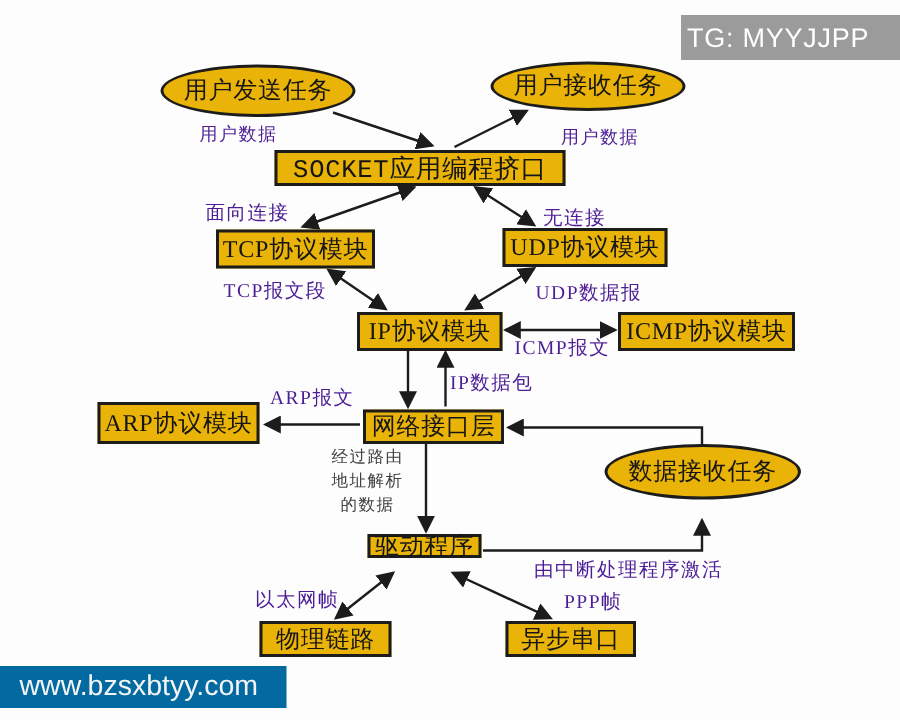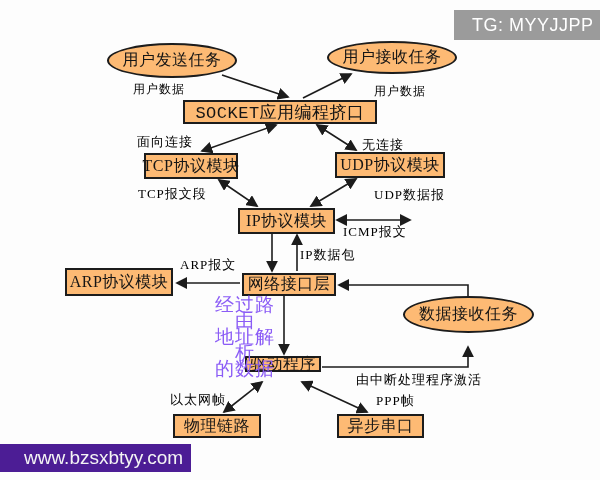--- a/index.html
+++ b/index.html
@@ -6,46 +6,46 @@
   body{
     width:600px;height:480px;position:relative;overflow:hidden;
     background:#fdfdfd;
     font-family:"Liberation Serif","DejaVu Serif",serif;
     color:#151515;
   }
   .stage{position:absolute;left:0;top:0;width:600px;height:480px;}
   svg.wires{position:absolute;left:0;top:0;width:600px;height:480px;z-index:1;}
   .node{
     position:absolute;z-index:2;box-sizing:border-box;
-    background:#fdba74;border:2px solid #1c1c1c;
+    background:#eab308;border:2px solid #1c1c1c;
     display:flex;align-items:center;justify-content:center;
     font-size:16px;letter-spacing:0.5px;white-space:nowrap;
   }
   .ellipse{border-radius:50%;}
   .elabel{
     position:absolute;z-index:2;font-size:13px;letter-spacing:1px;
-    white-space:nowrap;color:#000000;
+    white-space:nowrap;color:#4c1d95;
   }
   .elabel.small{font-size:12px;}
   .route-col{
     position:absolute;z-index:2;width:72px;text-align:center;
-    font-size:19px;line-height:16px;letter-spacing:1px;color:#8b5cf6;
+    font-size:11px;line-height:16px;letter-spacing:1px;color:#404040;
   }
   .badge{
     position:absolute;left:454px;top:10px;width:146px;height:30px;z-index:3;
     background:#9b9b9b;color:#ffffff;
     font-family:"Liberation Sans","DejaVu Sans",sans-serif;
-    font-size:18px;line-height:30px;padding-left:18px;box-sizing:border-box;
+    font-size:18px;line-height:30px;padding-left:4px;box-sizing:border-box;
     letter-spacing:0.5px;
   }
   .watermark{
     position:absolute;left:0;top:444px;width:191px;height:28px;z-index:3;
-    background:#4c1d95;color:#f4f4f4;
+    background:#0369a1;color:#f4f4f4;
     font-family:"Liberation Sans","DejaVu Sans",sans-serif;
-    font-size:19px;line-height:28px;padding-left:24px;box-sizing:border-box;
+    font-size:19px;line-height:28px;padding-left:13px;box-sizing:border-box;
   }
 </style>
 </head>
 <body>
 
 <div class="stage">
 
   <svg class="wires" viewBox="0 0 600 480" xmlns="http://www.w3.org/2000/svg">
     <defs>
       <marker id="ah" viewBox="0 0 10 10" refX="8.5" refY="5" markerWidth="7.5" markerHeight="7.5" orient="auto-start-reverse">
@@ -69,35 +69,36 @@
       <line x1="262" y1="382" x2="224" y2="412" marker-start="url(#ah)" marker-end="url(#ah)"></line>
       <line x1="302" y1="382" x2="367" y2="412" marker-start="url(#ah)" marker-end="url(#ah)"></line>
     </g>
   </svg>
 
   <div class="node ellipse" style="left:107px;top:43px;width:130px;height:35px;">用户发送任务</div>
   <div class="node ellipse" style="left:327px;top:41px;width:130px;height:33px;">用户接收任务</div>
   <div class="node ellipse" style="left:403px;top:296px;width:131px;height:37px;">数据接收任务</div>
 
   <div class="node" style="left:183px;top:100px;width:194px;height:24px;font-size:17px;font-family:Liberation Mono, monospace;">SOCKET应用编程挤口</div>
-  <div class="node" style="left:144px;top:153px;width:94px;height:26px;">TCP协议模块</div>
+  <div class="node" style="left:144px;top:153px;width:106px;height:26px;">TCP协议模块</div>
   <div class="node" style="left:335px;top:152px;width:110px;height:26px;">UDP协议模块</div>
   <div class="node" style="left:238px;top:208px;width:97px;height:26px;">IP协议模块</div>
+  <div class="node" style="left:412px;top:208px;width:118px;height:26px;">ICMP协议模块</div>
   <div class="node" style="left:65px;top:268px;width:108px;height:28px;">ARP协议模块</div>
   <div class="node" style="left:242px;top:273px;width:94px;height:23px;">网络接口层</div>
   <div class="node" style="left:245px;top:356px;width:76px;height:16px;">驱动程序</div>
   <div class="node" style="left:173px;top:414px;width:88px;height:24px;">物理链路</div>
   <div class="node" style="left:337px;top:414px;width:87px;height:24px;">异步串口</div>
 
   <div class="elabel small" style="left:133px;top:81px;">用户数据</div>
   <div class="elabel small" style="left:374px;top:83px;">用户数据</div>
   <div class="elabel" style="left:137px;top:133px;">面向连接</div>
   <div class="elabel" style="left:362px;top:136px;">无连接</div>
-  <div class="elabel" style="left:138px;top:185px;">TCP报文段</div>
-  <div class="elabel" style="left:374px;top:186px;">UDP数据报</div>
+  <div class="elabel" style="left:149px;top:185px;">TCP报文段</div>
+  <div class="elabel" style="left:357px;top:186px;">UDP数据报</div>
   <div class="elabel" style="left:343px;top:223px;">ICMP报文</div>
   <div class="elabel" style="left:300px;top:246px;">IP数据包</div>
   <div class="elabel" style="left:180px;top:256px;">ARP报文</div>
 
   <div class="route-col" style="left:209px;top:297px;">
     <div>经过路由</div>
     <div>地址解析</div>
     <div>的数据</div>
   </div>
 

